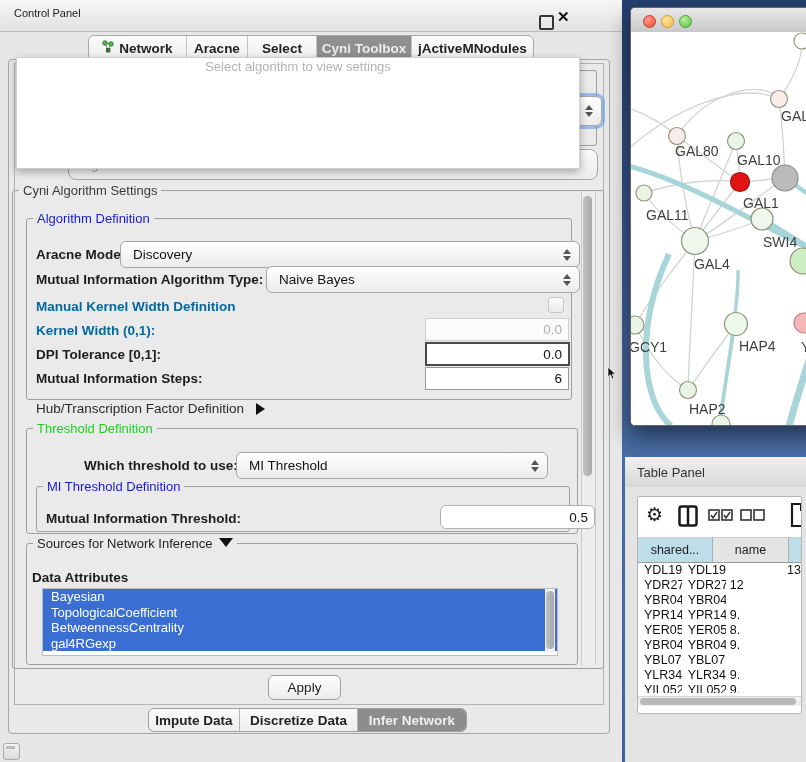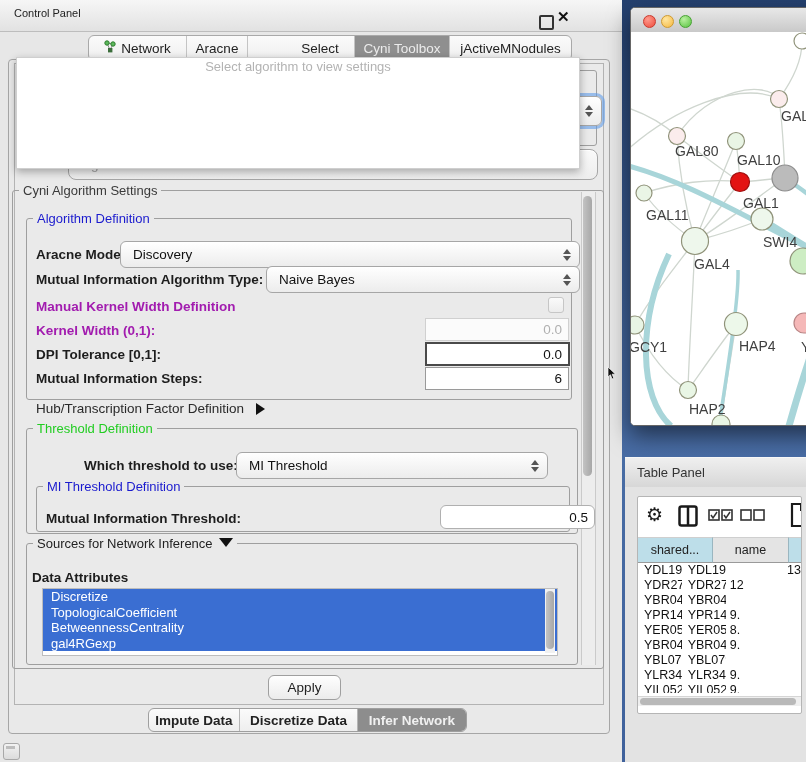--- a/index.html
+++ b/index.html
@@ -8,21 +8,21 @@
   .abs{position:absolute;}
 
   
   .cp-titlebar{left:0;top:0;width:622px;height:31px;background:linear-gradient(#f6f6f6,#e2e2e2);
                border-bottom:1px solid #bdbdbd;}
   .cp-title{left:14px;top:7px;font-size:11px;color:#222;}
   .float-icon{left:539px;top:15px;width:11px;height:11px;border:2px solid #333;border-radius:2px;}
   .close-icon{left:557px;top:8px;font-size:15px;font-weight:bold;color:#111;}
 
   .tabbar{left:88px;top:35px;height:24px;display:flex;border:1px solid #a9a9a9;border-radius:6px;
-          overflow:hidden;background:linear-gradient(#fbfbfb,#efefef);}
+          overflow:hidden;background:linear-gradient(#fbfbfb,#efefef);font-weight:bold;}
   .tab{display:flex;align-items:center;justify-content:center;gap:5px;font-size:13.5px;color:#222;
        border-left:1px solid #c4c4c4;white-space:nowrap;}
   .tab:first-child{border-left:none;}
   .tab.selected{background:#8f8f8f;color:#ececec;}
 
   .main-panel{left:8px;top:59px;width:600px;height:673px;border:1px solid #a6a6a6;border-radius:4px;background:#e9e9e9;}
   .content-box{left:14px;top:63px;width:588px;height:640px;border:1px solid #b3b3b3;background:#eaeaea;}
 
   .groupbox{position:absolute;border:1px solid #9f9f9f;border-radius:3px;}
   .grouptitle{position:absolute;top:-8px;left:6px;background:#eaeaea;padding:0 4px;font-size:13px;white-space:nowrap;}
@@ -34,21 +34,21 @@
   .tri-up{width:0;height:0;border-left:4px solid transparent;border-right:4px solid transparent;border-bottom:5px solid #555;}
   .tri-dn{width:0;height:0;border-left:4px solid transparent;border-right:4px solid transparent;border-top:5px solid #555;}
   .focusring{box-shadow:0 0 0 3px rgba(96,156,233,.6), inset 0 1px 0 #fff;}
 
   .field{position:absolute;border:1px solid #b0b0b0;background:#fff;font-size:13.5px;color:#111;
          display:flex;align-items:center;justify-content:flex-end;padding:0 6px;}
   .field.disabled{background:#fbfbfb;border-color:#d0d0d0;color:#b0b0b0;}
   .field.focused{border:2px solid #4a4a4a;}
 
   .lbl{position:absolute;font-size:13.5px;font-weight:bold;color:#1d1d1d;white-space:nowrap;}
-  .lbl.gray{color:#a21caf;}
+  .lbl.gray{color:#0369a1;}
 
   .popup{left:16px;top:57px;width:562px;height:110px;background:#fff;border:1px solid #cfcfcf;
          box-shadow:0 3px 8px rgba(0,0,0,.3);z-index:5;}
   .popup-ph{height:17px;line-height:17px;text-align:center;color:#b3b3b3;font-size:13px;}
   .popup-item{height:15.4px;line-height:15.4px;padding-left:3px;font-size:13px;color:#000;}
   .popup-item.bold{font-weight:bold;}
 
   .checkbox{position:absolute;width:14px;height:14px;border:1px solid #c6c6c6;border-radius:3px;
             background:linear-gradient(#fafafa,#ececec);}
 
@@ -123,21 +123,21 @@
             <line x1="9" y1="4" x2="6" y2="10" stroke="#888" stroke-width="1"></line>
             <circle cx="3" cy="3" r="2.2" fill="#5cb85c" stroke="#2f7d2f"></circle>
             <circle cx="9" cy="4" r="2.2" fill="#5cb85c" stroke="#2f7d2f"></circle>
             <rect x="4" y="8" width="4.4" height="4.4" fill="#3c6e3c"></rect>
           </svg></span>
         <span>Network</span>
       </div>
       <div class="tab" style="width: 60px;">
         <span>Aracne</span>
       </div>
-      <div class="tab" style="width: 68px; padding-left: 38px;">
+      <div class="tab" style="width: 68px;">
         <span>Select</span>
       </div>
       <div class="tab selected" style="width: 94px;">
         <span>Cyni Toolbox</span>
       </div>
       <div class="tab" style="width: 121px;">
         <span>jActiveMNodules</span>
       </div>
     </div>
 
@@ -228,21 +228,21 @@
   <span class="lbl" style="left:46px;top:511px;">Mutual Information Threshold:</span>
   <div class="field" style="left:440px;top:505px;width:141px;height:22px;border-radius:6px;">
     <span>0.5</span>
   </div>
 
   <div class="groupbox" style="left:26px;top:543px;width:550px;height:120px;">
     <span class="grouptitle" style="color:#222;"><span>Sources for Network Inference</span><span style="display:inline-block;margin-left:6px;width:0;height:0;border-left:7px solid transparent;border-right:7px solid transparent;border-top:9px solid #111;vertical-align:1px;"></span></span>
   </div>
   <span class="lbl" style="left:32px;top:570px;">Data Attributes</span>
   <div class="attr-list" style="left:42px;top:588px;width:514px;height:66px;" id="attr-list">
-      <div class="attr-item selected">Discretize</div>
+      <div class="attr-item selected">Bayesian</div>
       <div class="attr-item selected">TopologicalCoefficient</div>
       <div class="attr-item selected">BetweennessCentrality</div>
       <div class="attr-item selected">gal4RGexp</div>
     </div>
   <div class="scroll-track" style="left:545px;top:589px;width:10px;height:64px;border:none;background:#f1f1f1;"></div>
   <div class="scroll-thumb" style="left:546px;top:591px;width:8px;height:58px;"></div>
 
   <div class="btn" style="left:268px;top:675px;width:71px;height:23px;">
     <span>Apply</span>
   </div>

